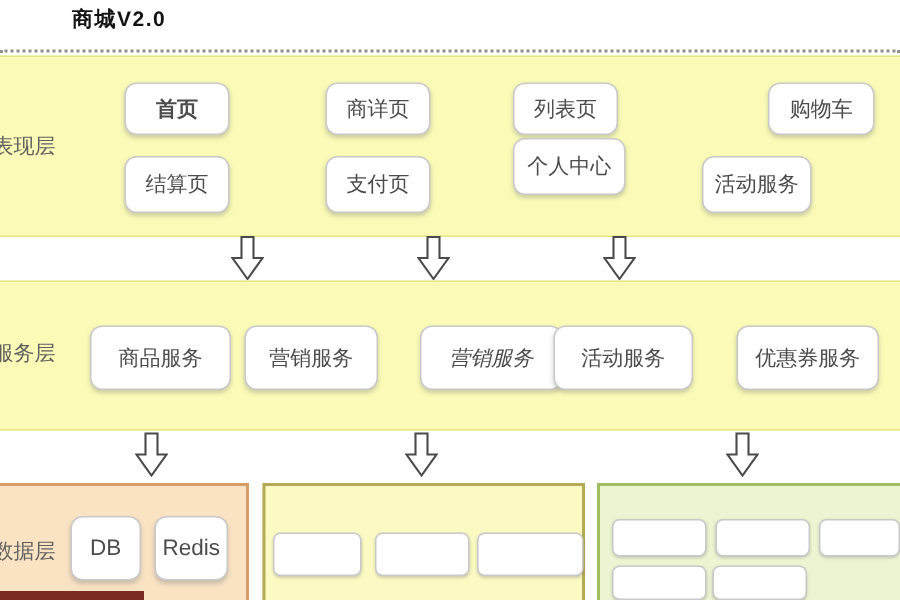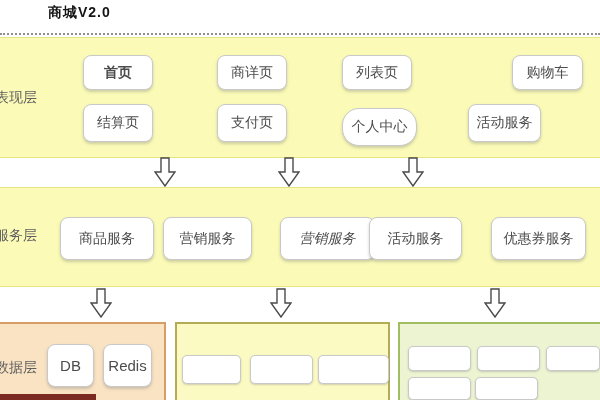--- a/index.html
+++ b/index.html
@@ -41,21 +41,21 @@
   <div class="abs divider"></div>
 
   <div class="abs band band1"></div>
   <div class="abs layer-label" style="left:-5px;top:89px;">表现层</div>
   <div class="abs box" style="left:83px;top:55px;width:68px;height:33px;font-weight:bold;">首页</div>
   <div class="abs box" style="left:217px;top:55px;width:68px;height:33px;">商详页</div>
   <div class="abs box" style="left:342px;top:55px;width:68px;height:33px;">列表页</div>
   <div class="abs box" style="left:468px;top:55px;width:69px;height:33px;margin-left:44px;">购物车</div>
   <div class="abs box" style="left:83px;top:104px;width:68px;height:36px;text-align:center;">结算页</div>
   <div class="abs box" style="left:217px;top:104px;width:68px;height:36px;">支付页</div>
-  <div class="abs box" style="left:342px;top:108px;width:73px;height:36px;border-radius:17px;">个人中心</div>
+  <div class="abs box" style="left:342px;top:92px;width:73px;height:36px;">个人中心</div>
   <div class="abs box" style="left:468px;top:104px;width:71px;height:36px;">活动服务</div>
 
   <svg class="abs arrow" style="left:154px;top:157px;" viewBox="0 0 22 30">
       <path d="M7 1 H15 V15 H21 L11 29 L1 15 H7 Z" fill="#ffffff" stroke="#4a4a4a" stroke-width="1.4"></path>
     </svg>
   <svg class="abs arrow" style="left:278px;top:157px;" viewBox="0 0 22 30">
       <path d="M7 1 H15 V15 H21 L11 29 L1 15 H7 Z" fill="#ffffff" stroke="#4a4a4a" stroke-width="1.4"></path>
     </svg>
   <svg class="abs arrow" style="left:402px;top:157px;" viewBox="0 0 22 30">
       <path d="M7 1 H15 V15 H21 L11 29 L1 15 H7 Z" fill="#ffffff" stroke="#4a4a4a" stroke-width="1.4"></path>

